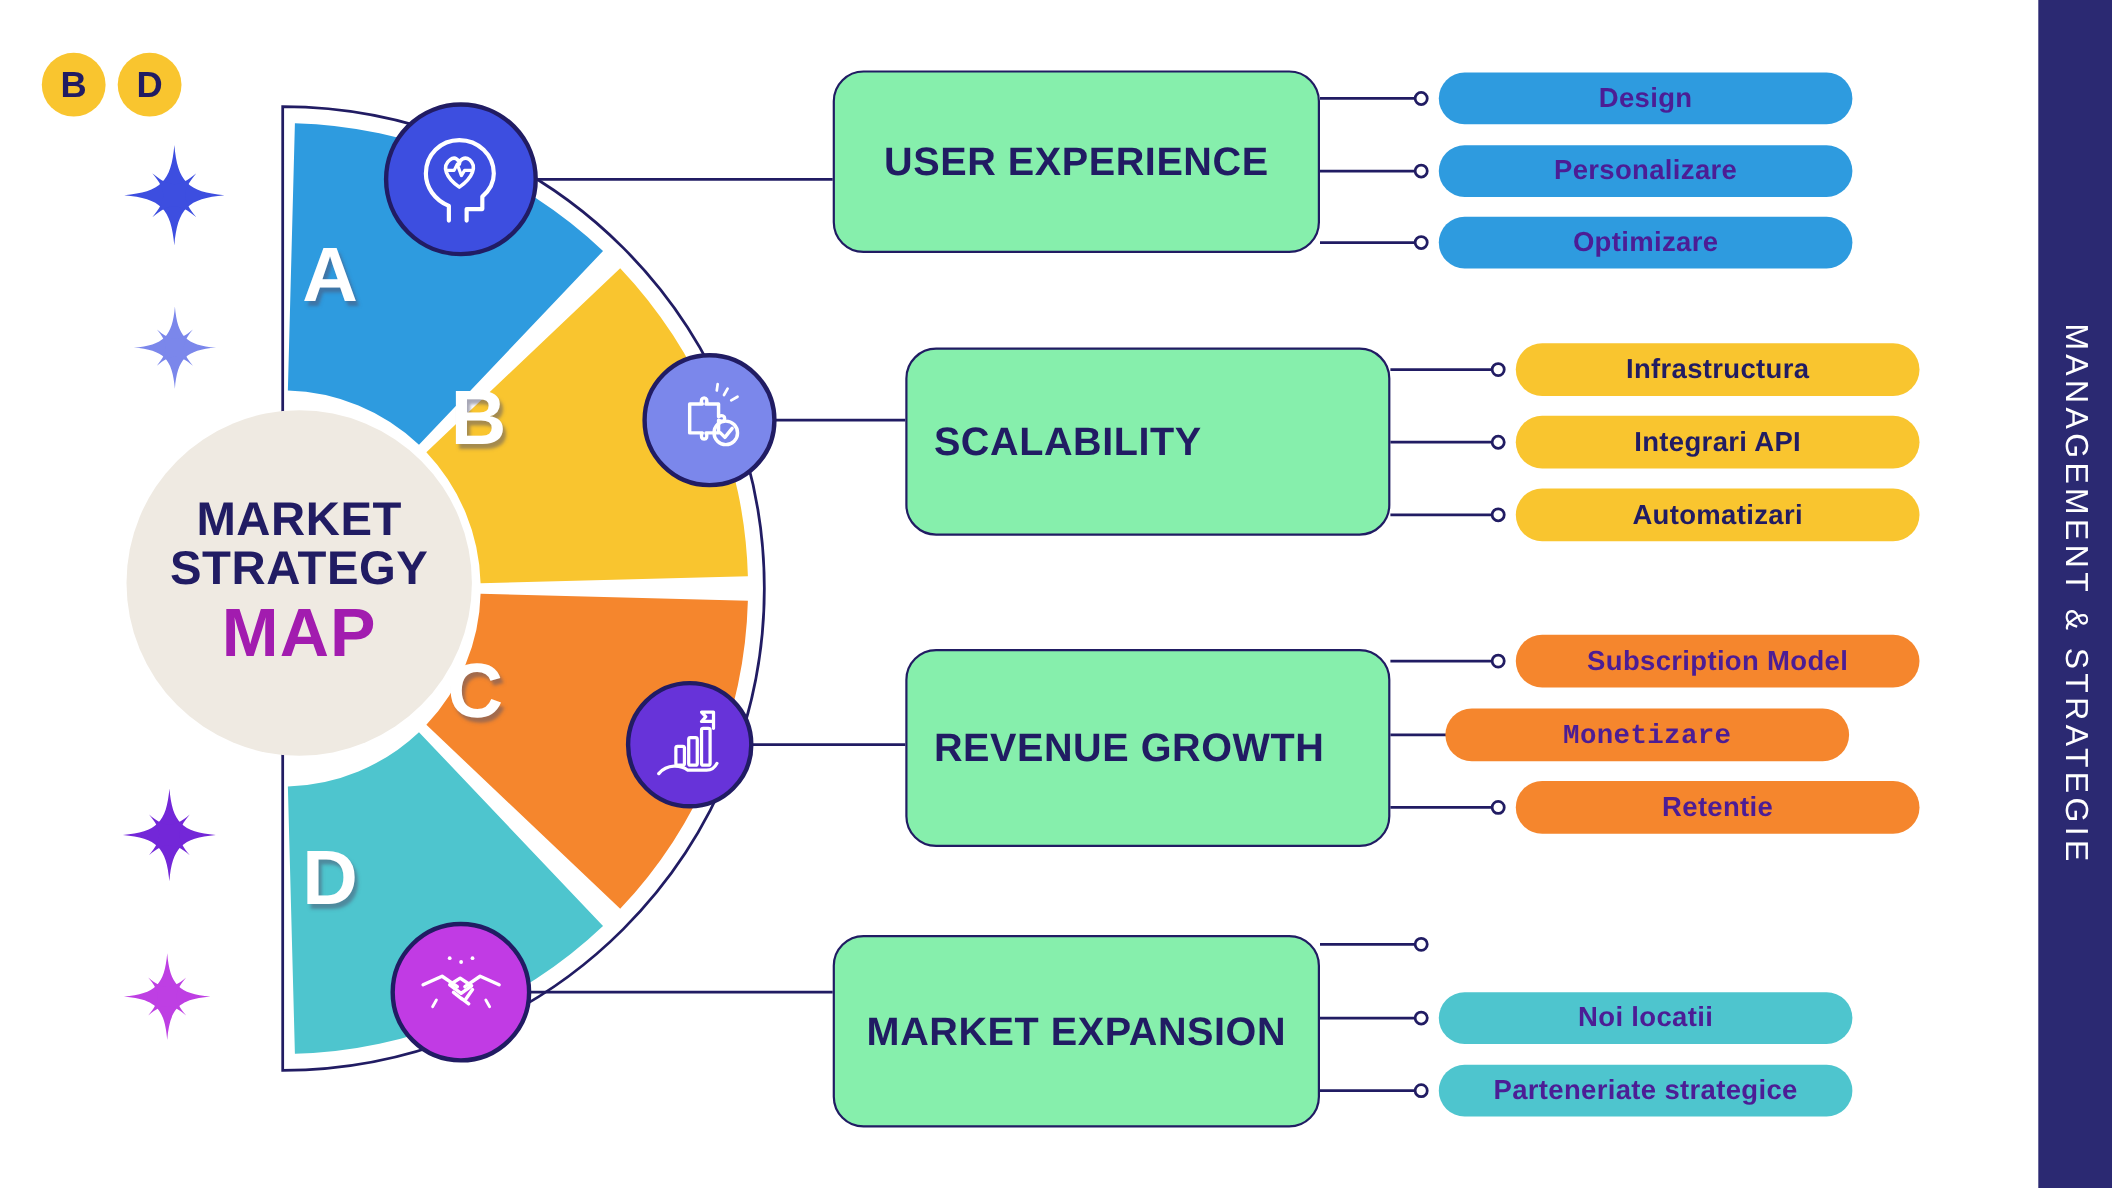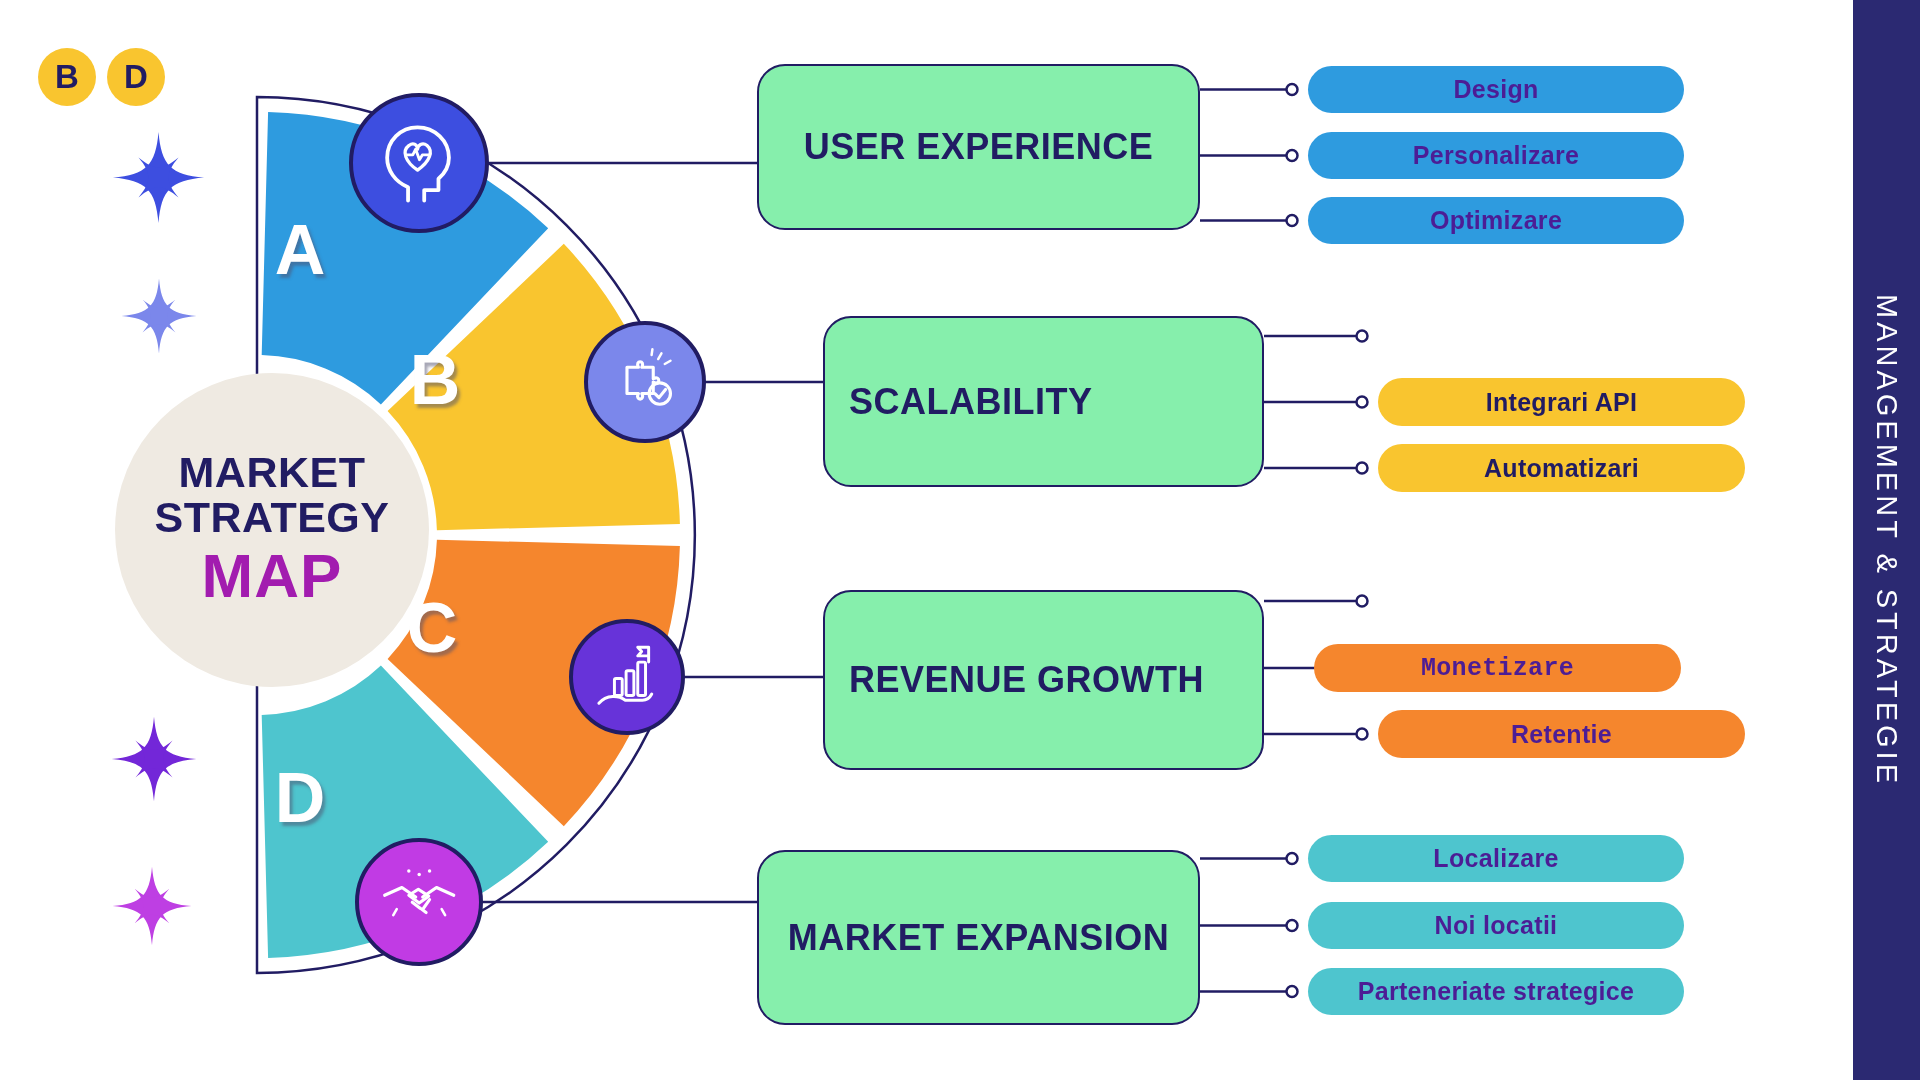--- a/index.html
+++ b/index.html
@@ -180,27 +180,28 @@
     <div class="section-title">REVENUE GROWTH</div>
   </div>
   <div class="section-box" style="left:757px; top:850px; width:443px; height:175px;">
     <div class="section-title">MARKET EXPANSION</div>
   </div>
 
   <div class="pill blue" style="left:1308px; top:66px;  width:376px; height:47px;">Design</div>
   <div class="pill blue" style="left:1308px; top:132px; width:376px; height:47px;">Personalizare</div>
   <div class="pill blue" style="left:1308px; top:197px; width:376px; height:47px;">Optimizare</div>
 
+  <div class="pill yellow" style="left:1378px; top:312px; width:367px; height:48px;">Infrastructura</div>
   <div class="pill yellow" style="left:1378px; top:378px; width:367px; height:48px;">Integrari API</div>
   <div class="pill yellow" style="left:1378px; top:444px; width:367px; height:48px;">Automatizari</div>
 
+  <div class="pill orange" style="left:1378px; top:577px; width:367px; height:48px;">Subscription Model</div>
   <div class="pill orange" style="left:1314px; top:644px; width:367px; height:48px;font-family:Liberation Mono, monospace;">Monetizare</div>
   <div class="pill orange" style="left:1378px; top:710px; width:367px; height:48px;">Retentie</div>
 
-  <div class="pill teal" style="left:1308px; top:835px; width:376px; height:47px;">Localizare</div>
   <div class="pill teal" style="left:1308px; top:902px; width:376px; height:47px;">Noi locatii</div>
   <div class="pill teal" style="left:1308px; top:968px; width:376px; height:47px;">Parteneriate strategice</div>
 
   <div class="sidebar">
     <div class="sidebar-text">MANAGEMENT &amp; STRATEGIE</div>
   </div>
 
 </div>
 
 </body></html>

